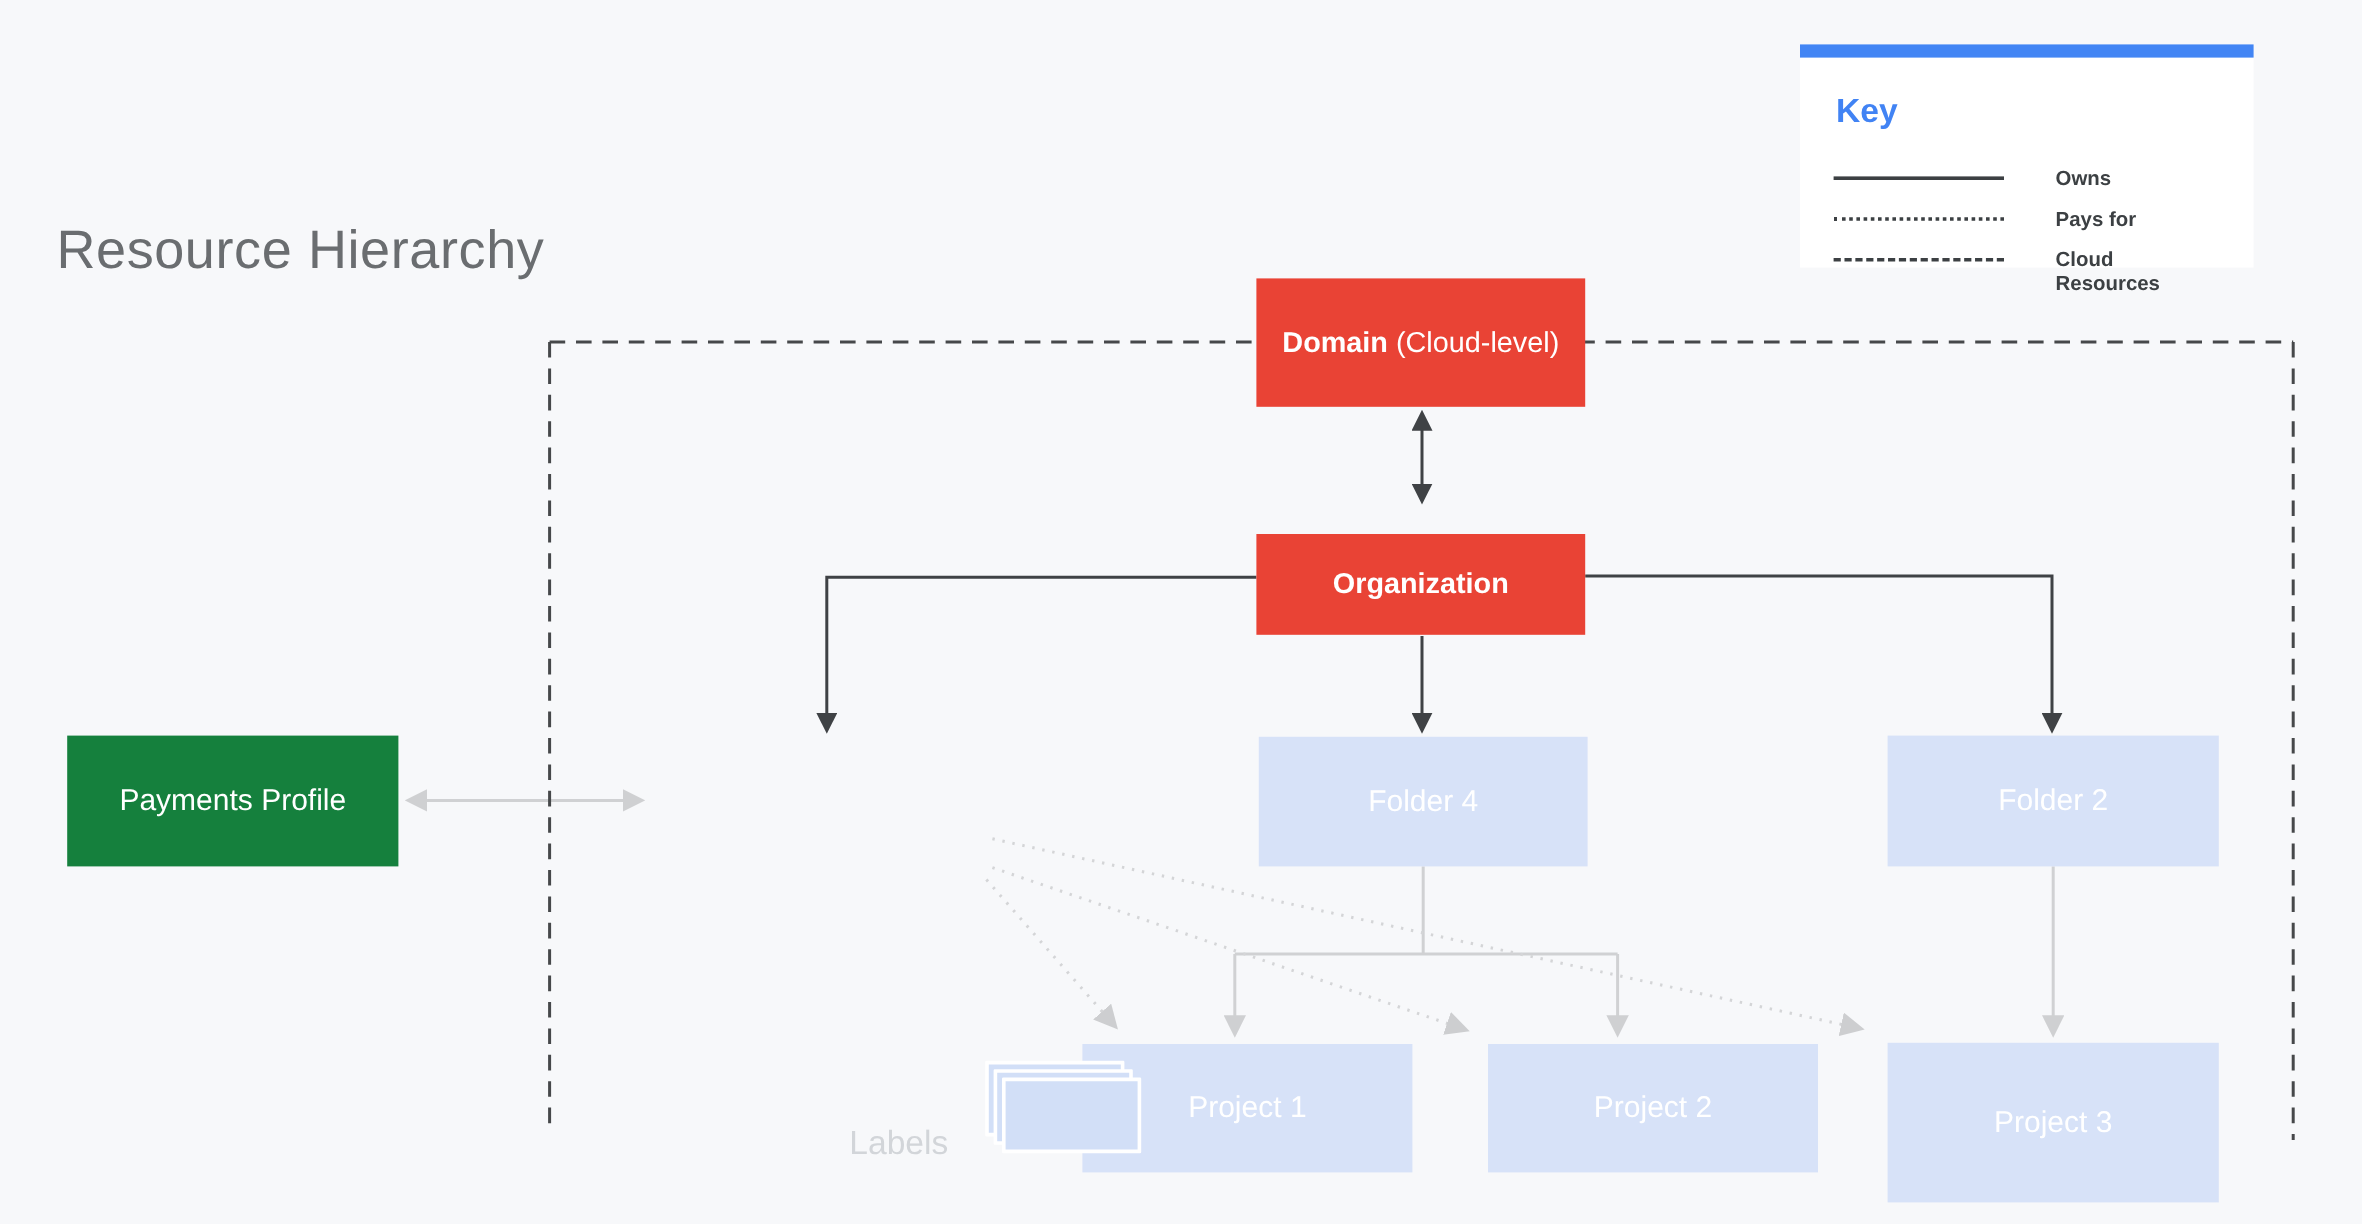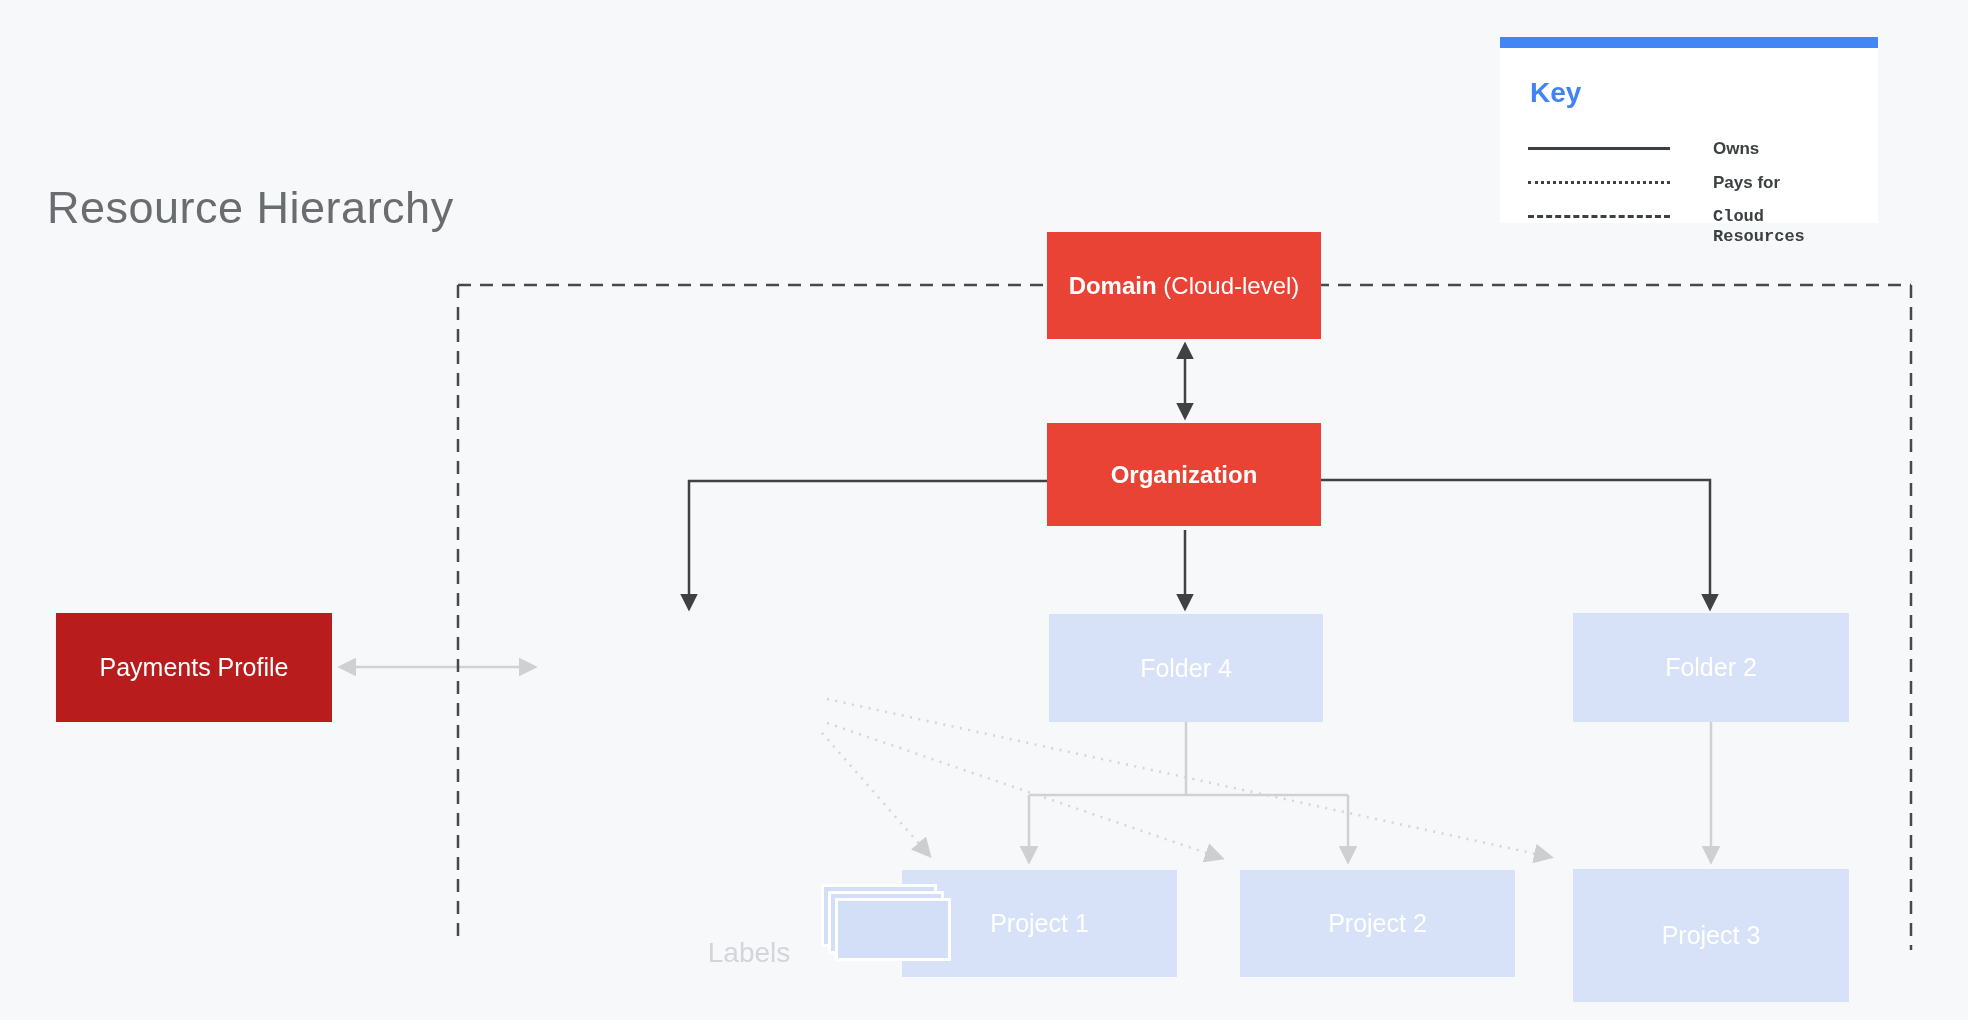--- a/index.html
+++ b/index.html
@@ -23,22 +23,22 @@
 
   
   .node{
     position:absolute;display:flex;align-items:center;justify-content:center;
     text-align:center;z-index:2;
     font-size:25px;color:#ffffff;
   }
   .node.red{background:#e94335;font-size:24px;}
   .node.red .bold{font-weight:700;}
   #node-domain      {left:1047px;top:232px;width:274px;height:107px;}
-  #node-organization{left:1047px;top:423px;width:274px;height:103px;font-weight:700;text-align:center;}
-  #node-payments    {left:56px;  top:613px;width:276px;height:109px;background:#b91c1c;}
+  #node-organization{left:1047px;top:445px;width:274px;height:84px;font-weight:700;text-align:center;}
+  #node-payments    {left:56px;  top:613px;width:276px;height:109px;background:#15803d;}
   #node-billing     {left:542px; top:614px;width:276px;height:108px;background:#dcead9;}
   #node-folder1     {left:1049px;top:614px;width:274px;height:108px;background:#d7e2f8;}
   #node-folder2     {left:1573px;top:613px;width:276px;height:109px;background:#d7e2f8;justify-content:center;}
   #node-project1    {left:902px; top:870px;width:275px;height:107px;background:#d7e2f8;}
   #node-project2    {left:1240px;top:870px;width:275px;height:107px;background:#d7e2f8;}
   #node-project3    {left:1573px;top:869px;width:276px;height:133px;background:#d7e2f8;}
 
   
   .labels-caption{
     position:absolute;left:694px;top:909px;width:110px;
@@ -59,21 +59,21 @@
     background:#ffffff;z-index:4;
   }
   .key-topbar{position:absolute;left:0;top:0;width:378px;height:11px;background:#4285f4;}
   .key-title{
     position:absolute;left:30px;top:40px;
     font-size:28px;font-weight:700;color:#4183f4;
   }
   .key-row{position:absolute;left:28px;display:flex;align-items:flex-start;}
   #key-row-owns    {top:102px;}
   #key-row-paysfor {top:136px;}
-  #key-row-cloud   {top:170px;font-family:Liberation Mono, monospace;}
+  #key-row-cloud   {top:170px;}
   .key-sample{width:142px;margin-top:8px;margin-right:43px;}
   .key-sample.solid {border-top:3px solid  #3c4043;}
   .key-sample.dotted{border-top:3px dotted #3c4043;}
   .key-sample.dashed{border-top:3px dashed #3c4043;}
   .key-label{
     font-size:17px;font-weight:700;color:#3c4043;line-height:1.18;
     width:110px;
   }
 </style>
 </head>

